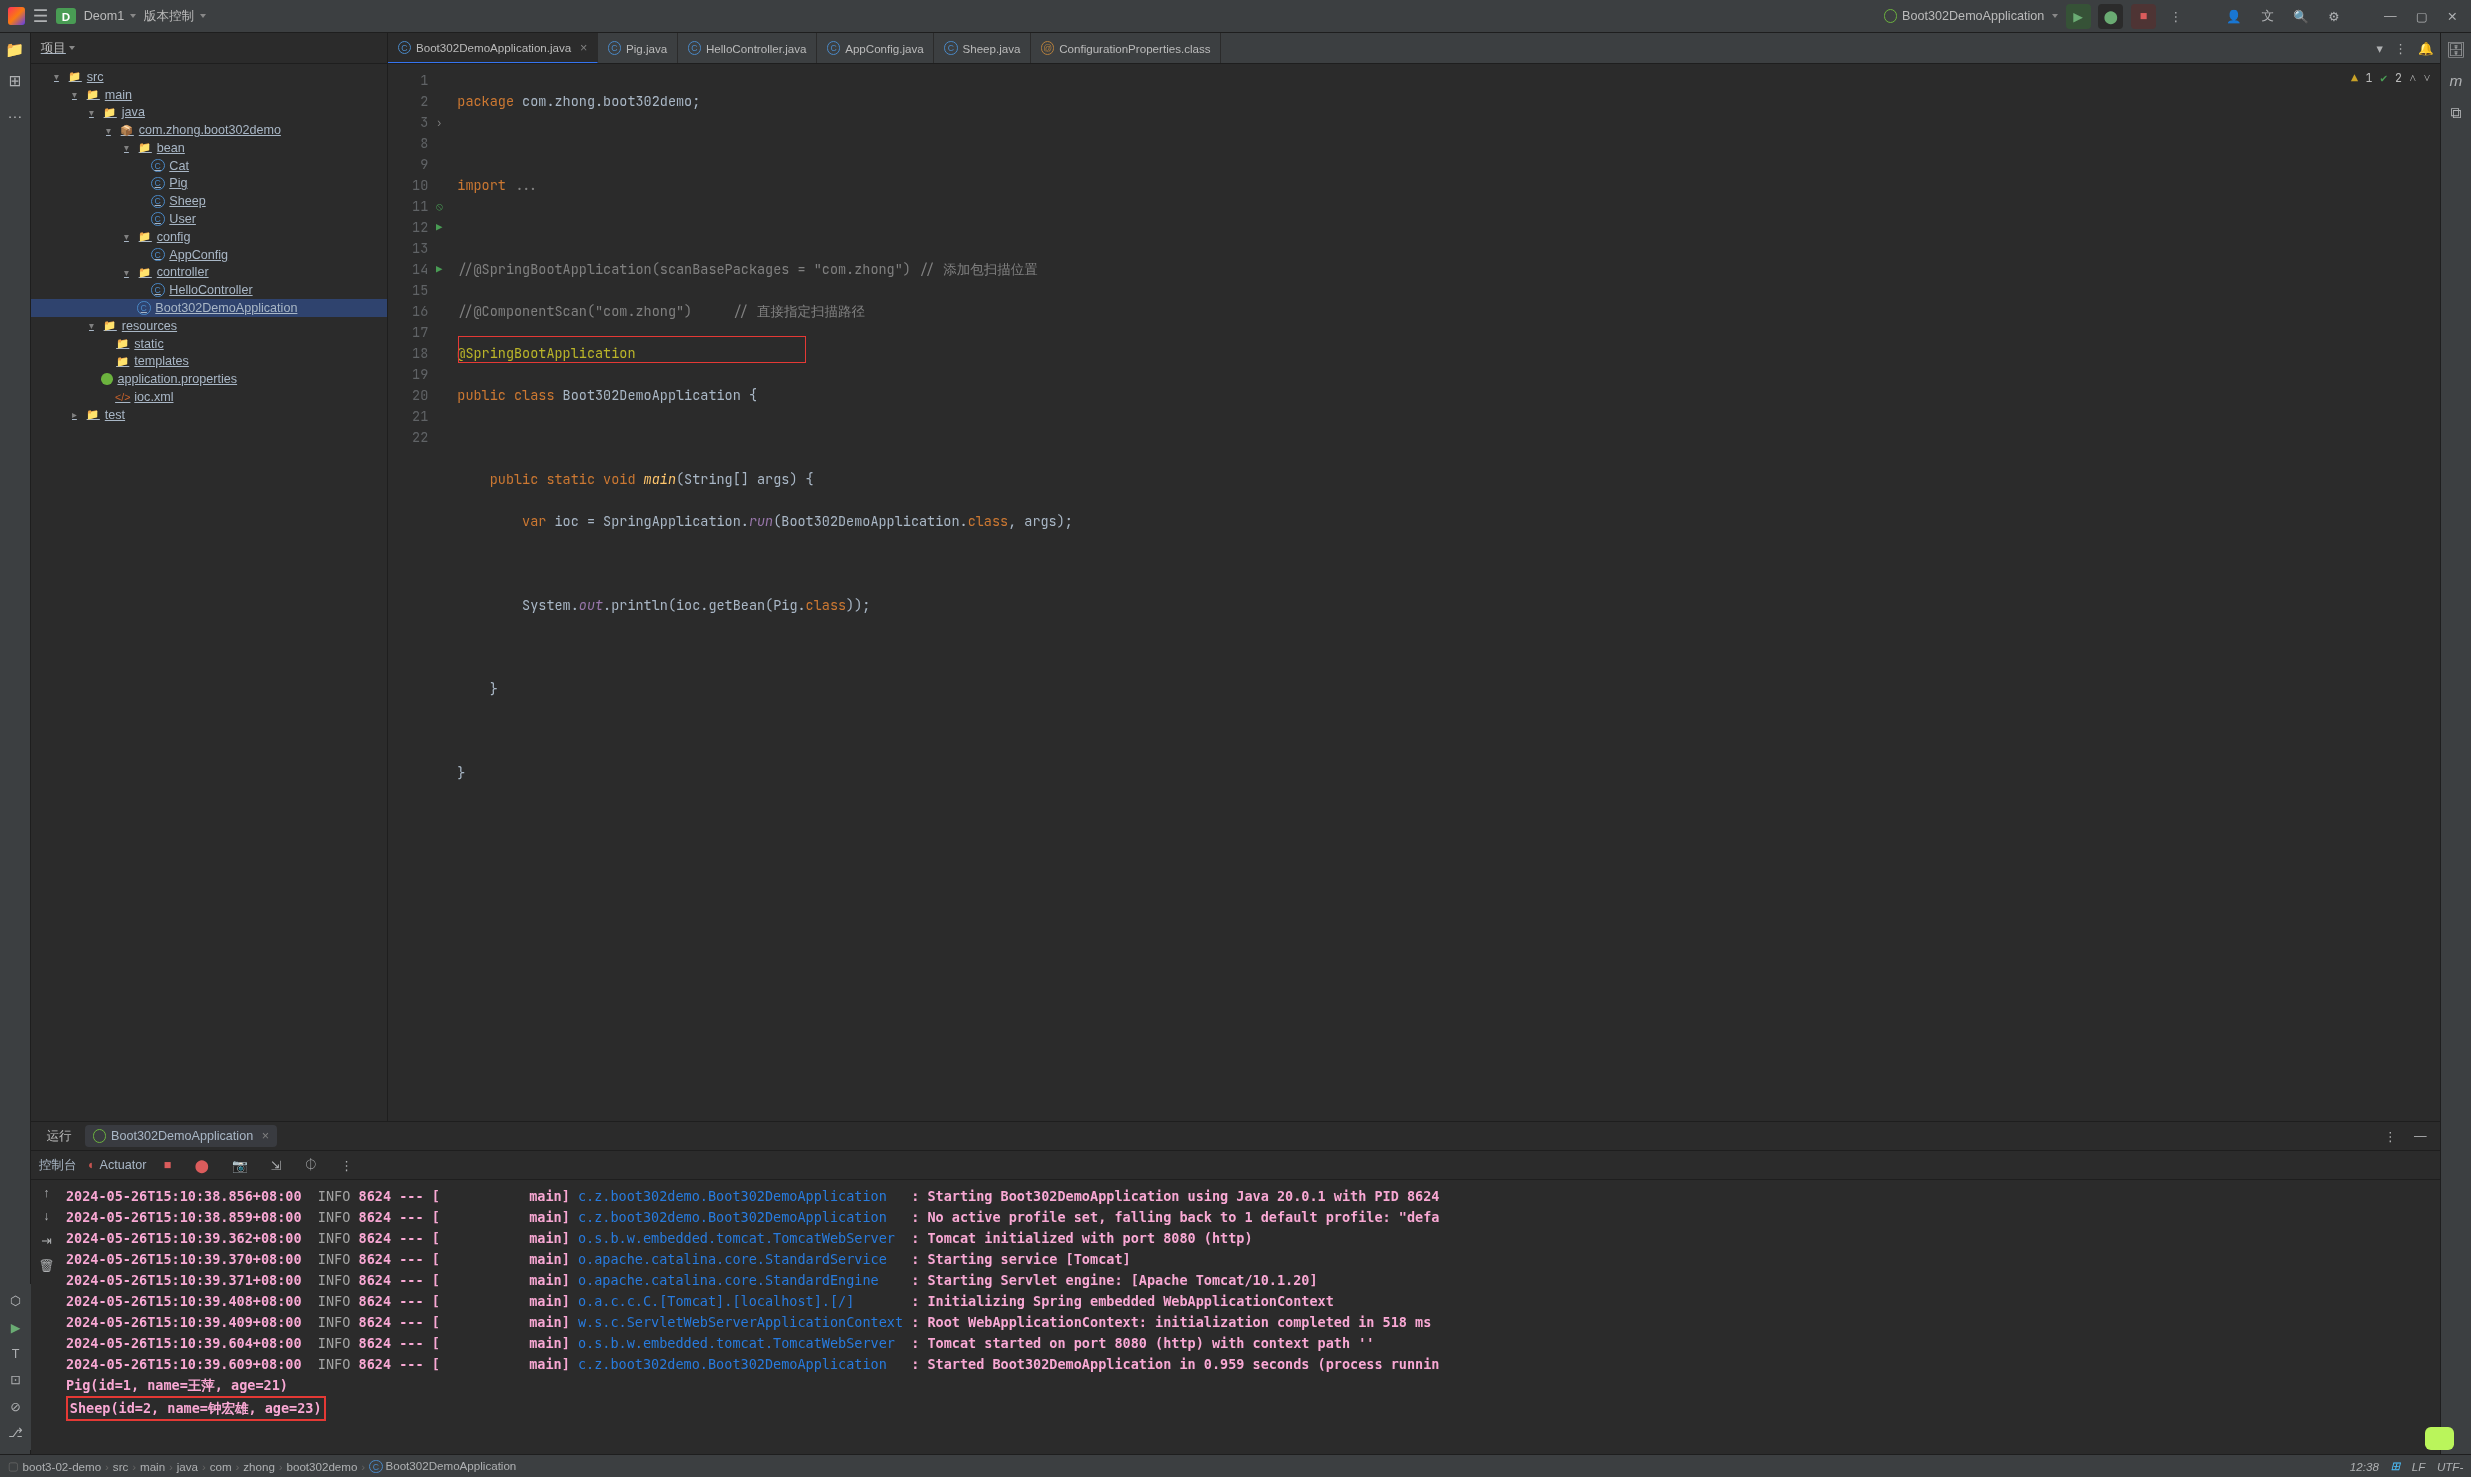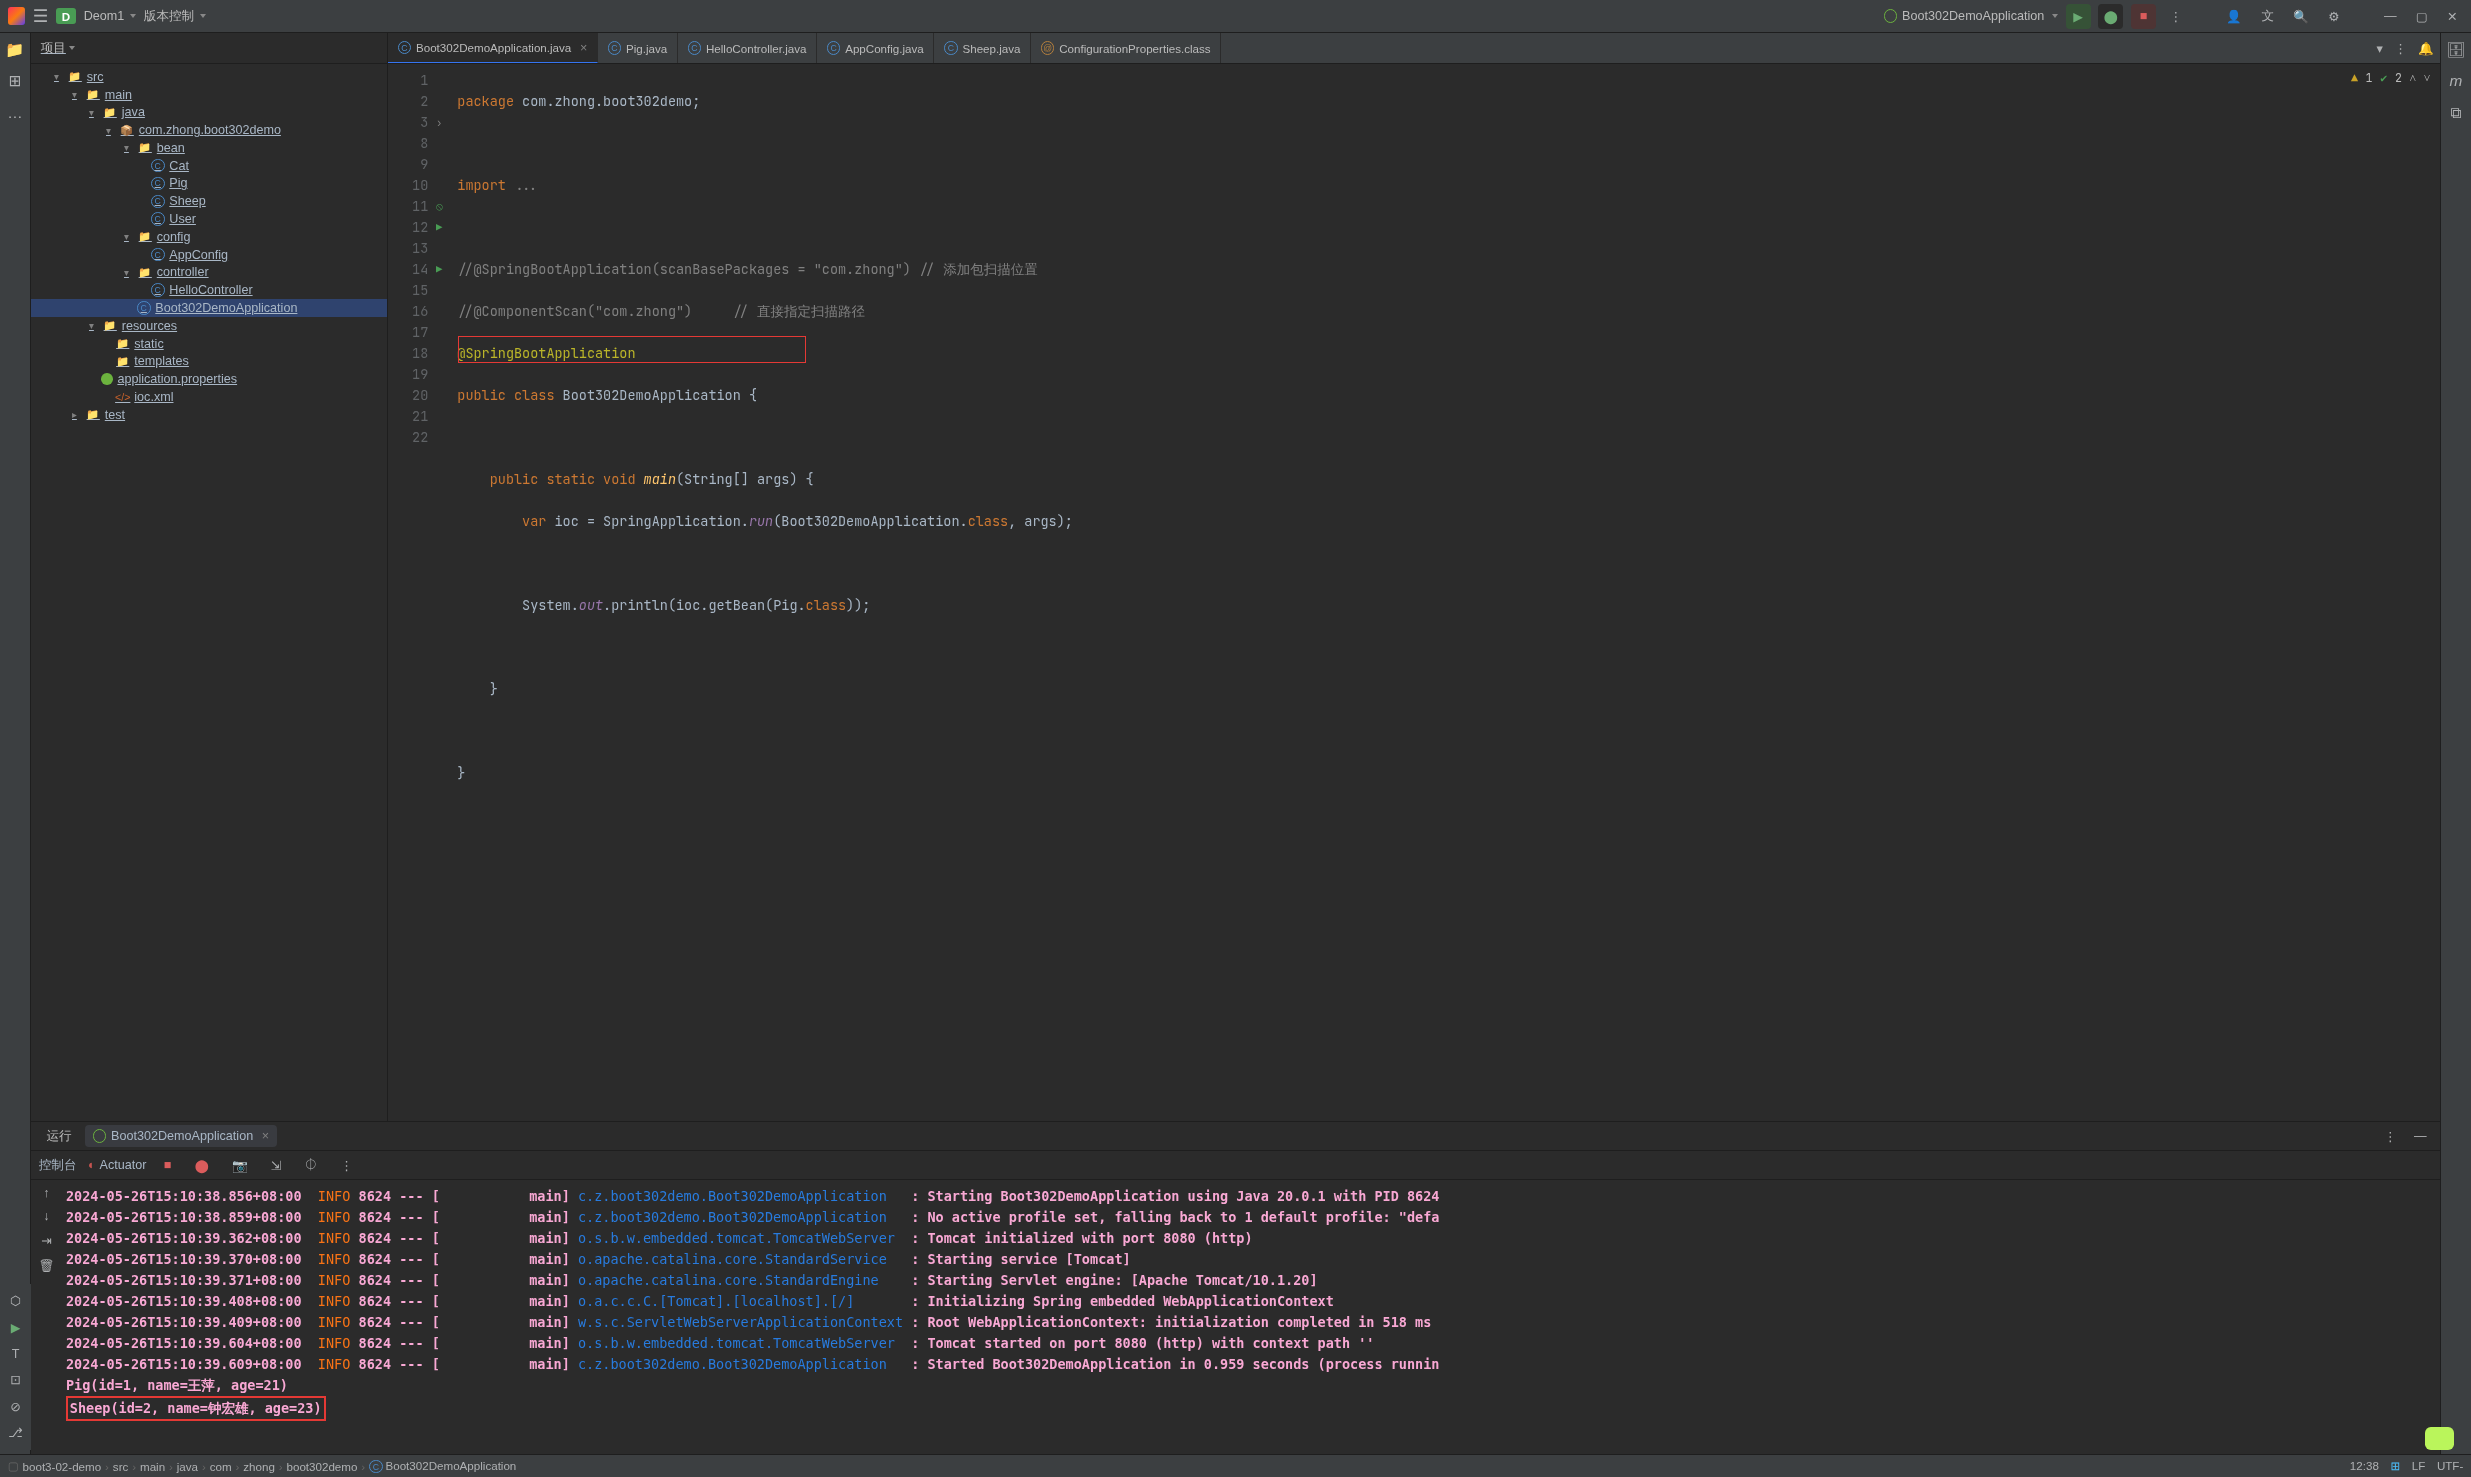--- a/index.html
+++ b/index.html
@@ -71,30 +71,30 @@
 
 .run-panel { height: 333px; background: #2b2b2b; border-top: 1px solid #1e1e1e; display: flex; flex-direction: column; }
 .run-tabs { height: 29px; display: flex; align-items: center; padding: 0 7.7px; gap: 5.8px; border-bottom: 1px solid #1e1e1e; }
 .run-tab-label { color: #bbb; padding: 3.9px 7.7px; }
 .run-tab-active { background: #393b40; border-radius: 3.9px; padding: 3.9px 7.7px; display: flex; align-items: center; gap: 4.8px; }
 .run-toolbar { height: 29px; display: flex; align-items: center; padding: 0 7.7px; gap: 11.6px; border-bottom: 1px solid #1e1e1e; }
 .run-toolbar .subtab { display: flex; align-items: center; gap: 3.9px; }
 .console-wrap { flex: 1; display: flex; overflow: hidden; }
 .console-left { width: 31px; display: flex; flex-direction: column; align-items: center; padding: 5.8px 0; gap: 9.7px; color: #afb1b3; }
 .console { flex: 1; font-family: 'Consolas',monospace; font-size: 13.5px; line-height: 21px; overflow: auto; padding: 5.8px 3.9px; white-space: pre; }
-.log-info { color: #f97316; }
+.log-info { color: #a3a3a3; }
 .log-class { color: #287bde; }
 .log-plain { color: #f9a8d4; font-weight: bold; }
 .sheep-box { display: inline-block; border: 2.9px solid #e53935; padding: 0 1.9px; }
 
 
 .statusbar { height: 23px; background: #3c3f41; border-top: 1px solid #1e1e1e; display: flex; align-items: center; padding: 0 7.7px; font-size: 11.6px; color: #afb1b3; }
 .breadcrumb { display: flex; gap: 3.9px; align-items: center; flex: 1; }
 .breadcrumb span.sep { color: #666; }
-.status-right { display: flex; gap: 11.6px; align-items: flex-start; }
+.status-right { display: flex; gap: 11.6px; align-items: flex-end; font-style: italic; }
 .lime-badge { position: absolute; right: 17.4px; bottom: 27px; width: 29px; height: 23px; background: #baf55b; border-radius: 5.8px; }
 </style>
 </head>
 <body>
 
 <div class="app">
 
   <div class="titlebar">
     <div class="titlebar-left">
       <span class="app-logo"></span>

